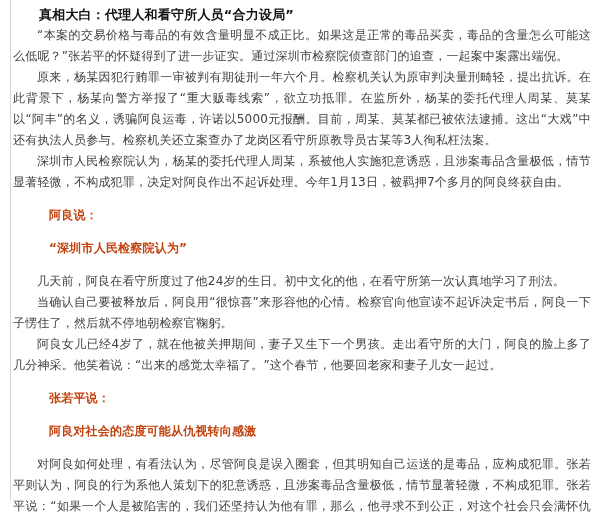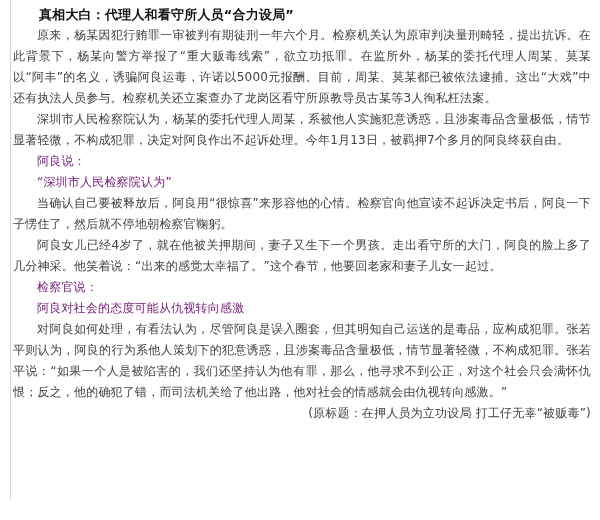--- a/index.html
+++ b/index.html
@@ -31,54 +31,56 @@
     color: #121212;
     text-indent: 2em;
     line-height: 21px;
   }
   .para {
     margin: 0;
     text-indent: 2em;
     text-align: justify;
   }
   .section-heading {
-    margin: 0;
-    font-weight: normal;
-    color: #701a75;
+    margin: 12px;
+    font-weight: bold;
+    color: #c2410c;
     text-indent: 2em;
   }
   .original-title-note {
     margin: 0;
     text-indent: 0;
     text-align: right;
   }
 </style>
 </head>
 <body>
 
 <div class="page">
 
   <h1 class="article-title">真相大白：代理人和看守所人员“合力设局”</h1>
 
 
+  <p class="para">“本案的交易价格与毒品的有效含量明显不成正比。如果这是正常的毒品买卖，毒品的含量怎么可能这么低呢？”张若平的怀疑得到了进一步证实。通过深圳市检察院侦查部门的追查，一起案中案露出端倪。</p>
 
   <p class="para">原来，杨某因犯行贿罪一审被判有期徒刑一年六个月。检察机关认为原审判决量刑畸轻，提出抗诉。在此背景下，杨某向警方举报了“重大贩毒线索”，欲立功抵罪。在监所外，杨某的委托代理人周某、莫某以“阿丰”的名义，诱骗阿良运毒，许诺以5000元报酬。目前，周某、莫某都已被依法逮捕。这出“大戏”中还有执法人员参与。检察机关还立案查办了龙岗区看守所原教导员古某等3人徇私枉法案。</p>
 
   <p class="para">深圳市人民检察院认为，杨某的委托代理人周某，系被他人实施犯意诱惑，且涉案毒品含量极低，情节显著轻微，不构成犯罪，决定对阿良作出不起诉处理。今年1月13日，被羁押7个多月的阿良终获自由。</p>
 
   <p class="section-heading">阿良说：</p>
 
   <p class="section-heading">“深圳市人民检察院认为”</p>
 
+  <p class="para">几天前，阿良在看守所度过了他24岁的生日。初中文化的他，在看守所第一次认真地学习了刑法。</p>
 
   <p class="para">当确认自己要被释放后，阿良用“很惊喜”来形容他的心情。检察官向他宣读不起诉决定书后，阿良一下子愣住了，然后就不停地朝检察官鞠躬。</p>
 
   <p class="para">阿良女儿已经4岁了，就在他被关押期间，妻子又生下一个男孩。走出看守所的大门，阿良的脸上多了几分神采。他笑着说：“出来的感觉太幸福了。”这个春节，他要回老家和妻子儿女一起过。</p>
 
-  <p class="section-heading">检察官说：</p>
+  <p class="section-heading">张若平说：</p>
 
   <p class="section-heading">阿良对社会的态度可能从仇视转向感激</p>
 
   <p class="para">对阿良如何处理，有看法认为，尽管阿良是误入圈套，但其明知自己运送的是毒品，应构成犯罪。张若平则认为，阿良的行为系他人策划下的犯意诱惑，且涉案毒品含量极低，情节显著轻微，不构成犯罪。张若平说：“如果一个人是被陷害的，我们还坚持认为他有罪，那么，他寻求不到公正，对这个社会只会满怀仇恨；反之，他的确犯了错，而司法机关给了他出路，他对社会的情感就会由仇视转向感激。”</p>
 
   <p class="original-title-note">(原标题：在押人员为立功设局 打工仔无辜“被贩毒”)</p>
 
 </div>
 
 </body></html>

